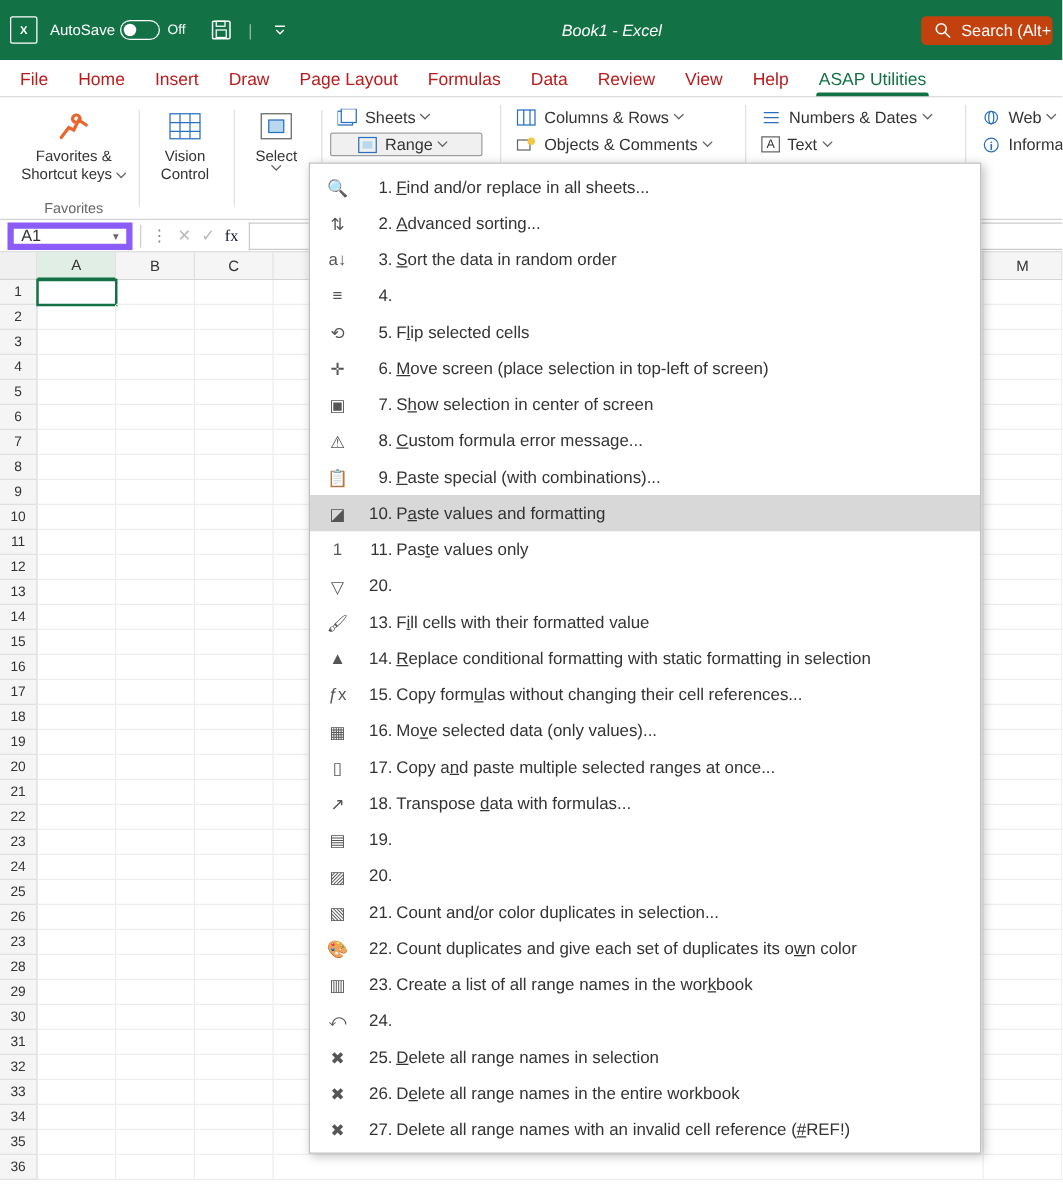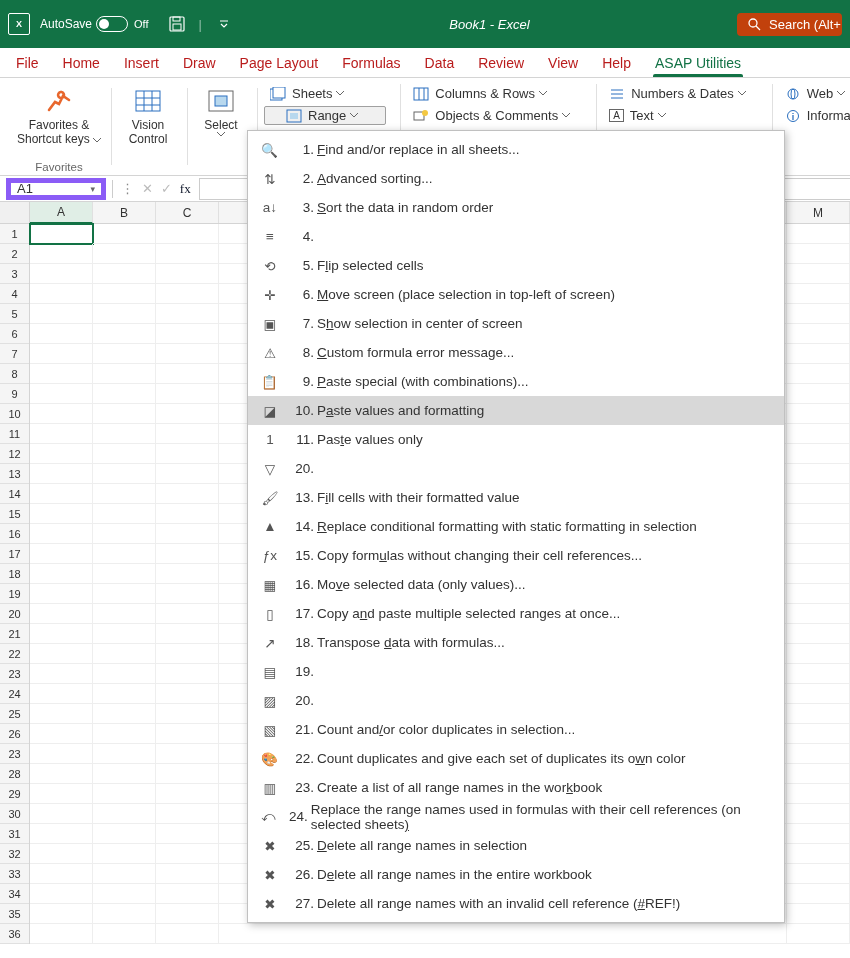--- a/index.html
+++ b/index.html
@@ -704,21 +704,20 @@
         <span class="ml">Count duplicates and give each set of duplicates its o<u>w</u>n color</span>
       </div>
       <div class="dm">
         <span class="mi">▥</span>
         <span class="mn">23.</span> 
         <span class="ml">Create a list of all range names in the wor<u>k</u>book</span>
       </div>
       <div class="dm">
         <span class="mi">⤺</span>
         <span class="mn">24.</span> 
-        <span class="ml">Replace the range names used in formulas with their cell references (on selected sheets<u>)</u></span>
       </div>
       <div class="dm">
         <span class="mi">✖</span>
         <span class="mn">25.</span> 
         <span class="ml"><u>D</u>elete all range names in selection</span>
       </div>
       <div class="dm">
         <span class="mi">✖</span>
         <span class="mn">26.</span> 
         <span class="ml">D<u>e</u>lete all range names in the entire workbook</span>

